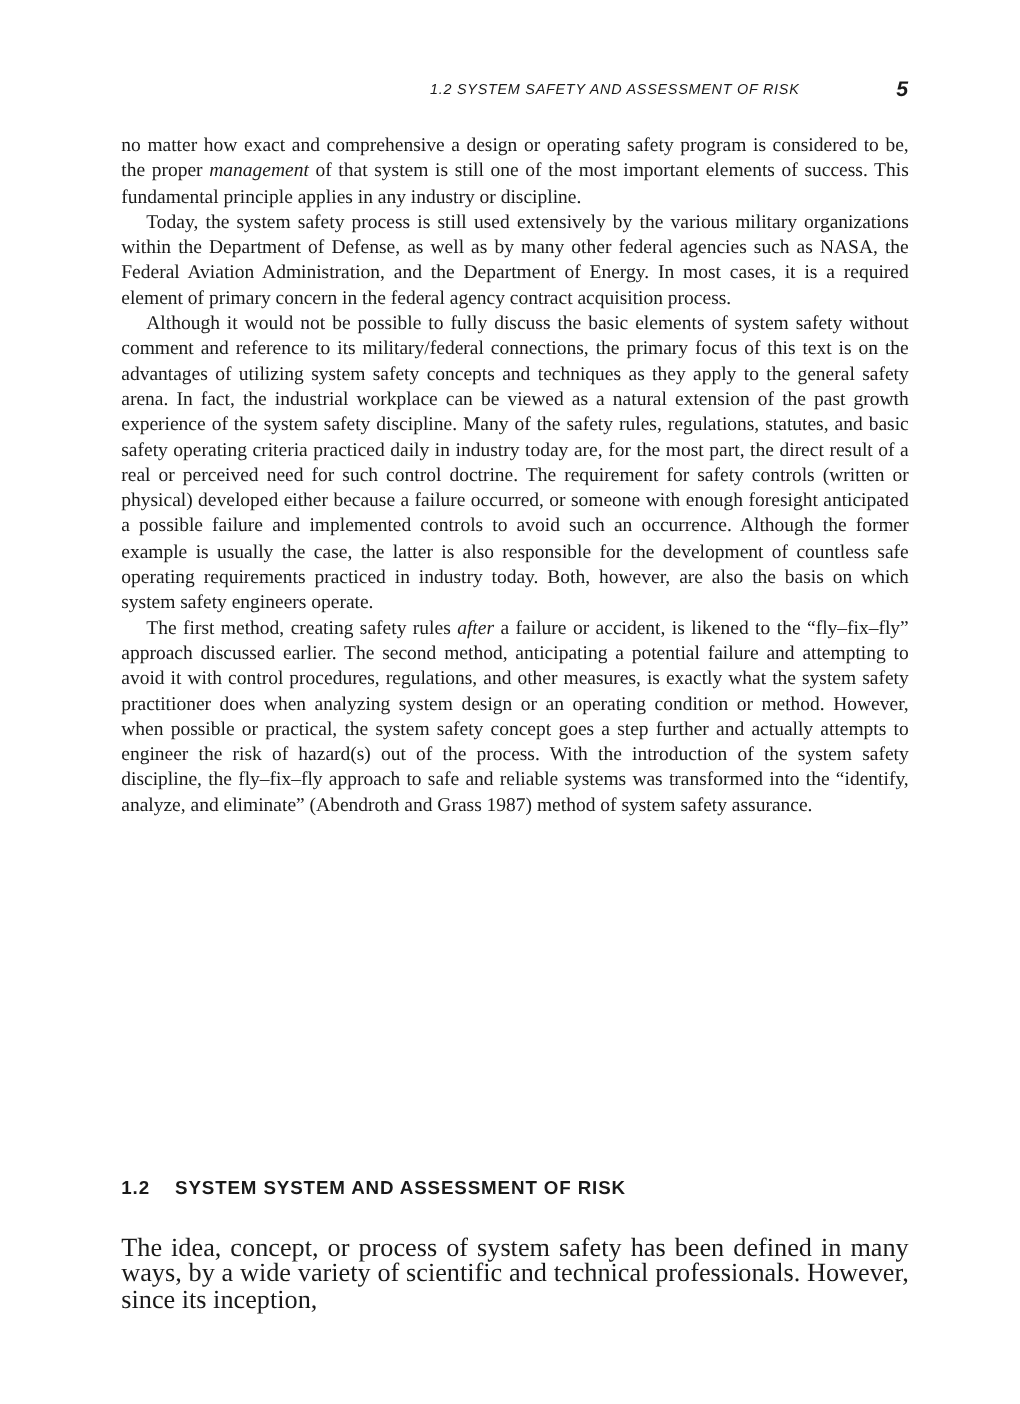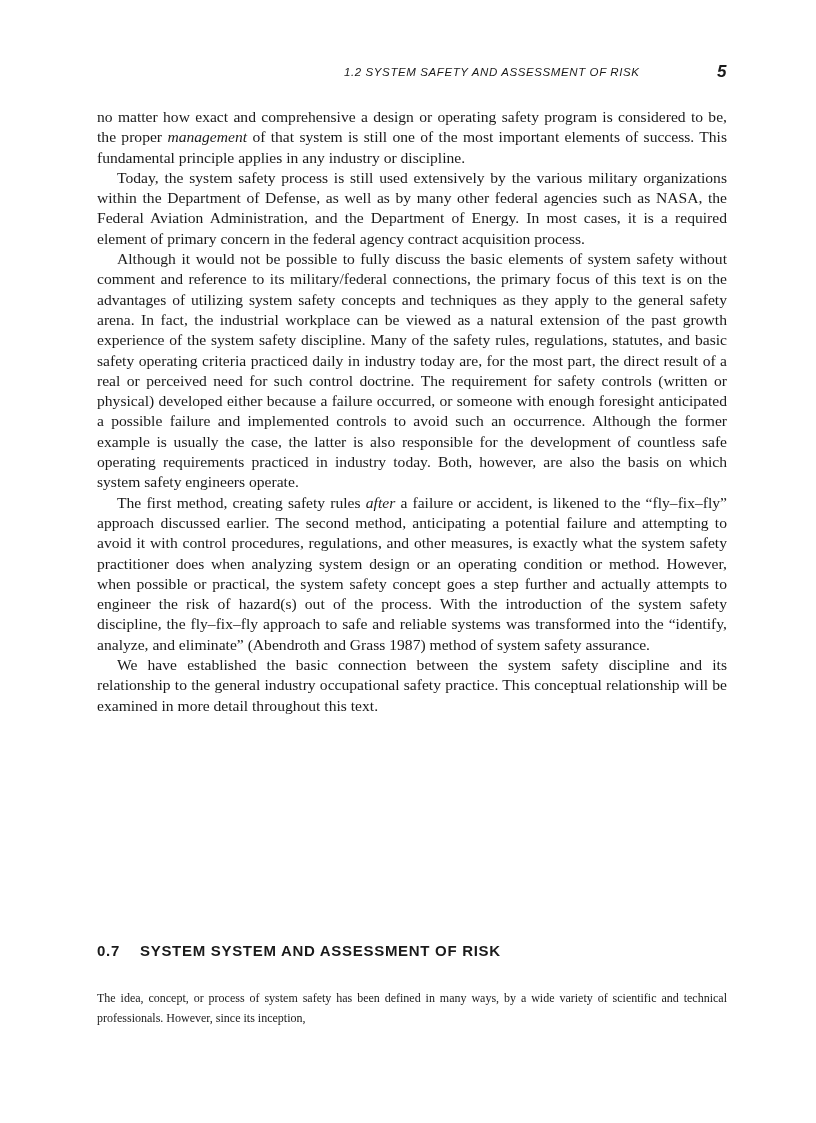--- a/index.html
+++ b/index.html
@@ -24,40 +24,39 @@
     .body-text p.noindent { text-indent: 0; }
     .body-text em { font-style: italic; }
     .section-heading {
       position: absolute; top: 942px; left: 97px; width: 630px;
       font-family: "Liberation Sans", sans-serif; font-weight: bold; font-size: 15px;
       letter-spacing: 0.7px; white-space: nowrap;
     }
     .section-heading .num { display: inline-block; width: 43px; }
     .section-text {
       position: absolute; top: 988px; left: 97px; width: 630px;
-      font-family: "Liberation Serif", serif; font-size: 12px; line-height: 20.3px;
+      font-family: "Liberation Serif", serif; font-size: 21px; line-height: 20.3px;
       text-align: justify;
     }
     .section-text p { margin: 0; text-indent: 0; }
   </style>
 </head>
 <body>
 
 <div class="running-head">
   <span class="title">1.2   SYSTEM SAFETY AND ASSESSMENT OF RISK</span>
 </div>
 <div class="page-number">5</div>
 
 <div class="body-text">
   <p class="noindent"><span>no matter how exact and comprehensive a design or operating safety program is considered to be, the proper </span><em>management</em><span> of that system is still one of the most important elements of success. This fundamental principle applies in any industry or discipline.</span></p>
   <p>Today, the system safety process is still used extensively by the various military organizations within the Department of Defense, as well as by many other federal agencies such as NASA, the Federal Aviation Administration, and the Department of Energy. In most cases, it is a required element of primary concern in the federal agency contract acquisition process.</p>
   <p>Although it would not be possible to fully discuss the basic elements of system safety without comment and reference to its military/federal connections, the primary focus of this text is on the advantages of utilizing system safety concepts and techniques as they apply to the general safety arena. In fact, the industrial workplace can be viewed as a natural extension of the past growth experience of the system safety discipline. Many of the safety rules, regulations, statutes, and basic safety operating criteria practiced daily in industry today are, for the most part, the direct result of a real or perceived need for such control doctrine. The requirement for safety controls (written or physical) developed either because a failure occurred, or someone with enough foresight anticipated a possible failure and implemented controls to avoid such an occurrence. Although the former example is usually the case, the latter is also responsible for the development of countless safe operating requirements practiced in industry today. Both, however, are also the basis on which system safety engineers operate.</p>
   <p><span>The first method, creating safety rules </span><em>after</em><span> a failure or accident, is likened to the “fly–fix–fly” approach discussed earlier. The second method, anticipating a poten­tial failure and attempting to avoid it with control procedures, regulations, and other measures, is exactly what the system safety practitioner does when analyzing system design or an operating condition or method. However, when possible or practical, the system safety concept goes a step further and actually attempts to engineer the risk of hazard(s) out of the process. With the introduction of the system safety discipline, the fly–fix–fly approach to safe and reliable systems was transformed into the “identify, analyze, and eliminate” (Abendroth and Grass 1987) method of system safety assurance.</span></p>
-  <p>We have established the basic connection between the system safety discipline and its relationship to the general industry occupational safety practice. This conceptual relationship will be examined in more detail throughout this text.</p>
 </div>
 
 <div class="section-heading">
-  <span class="num">0.7</span><span>SYSTEM SYSTEM AND ASSESSMENT OF RISK</span>
+  <span class="num">1.2</span><span>SYSTEM SYSTEM AND ASSESSMENT OF RISK</span>
 </div>
 
 <div class="section-text">
   <p>The idea, concept, or process of system safety has been defined in many ways, by a wide variety of scientific and technical professionals. However, since its inception,</p>
 </div>
 
 </body></html>

